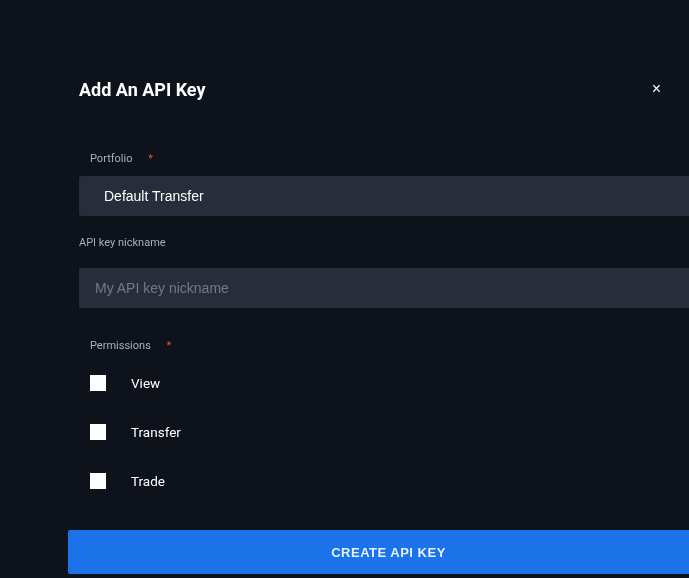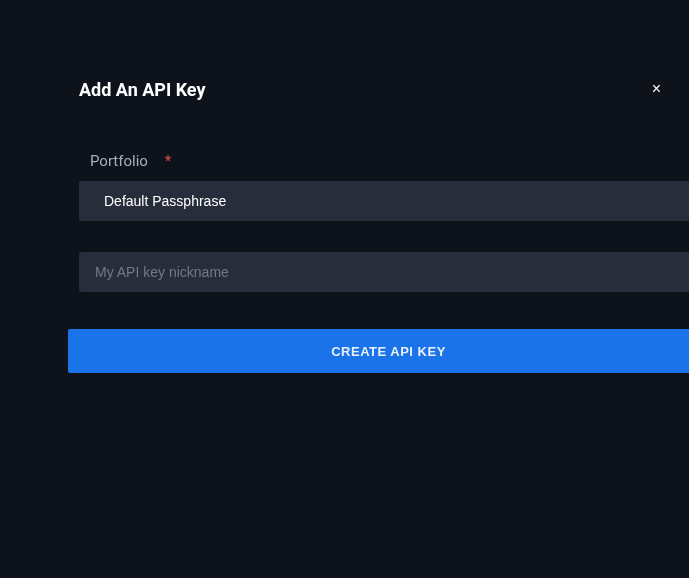--- a/index.html
+++ b/index.html
@@ -35,21 +35,21 @@
     color: #ffffff;
     font-size: 16px;
     cursor: pointer;
     line-height: 1;
     padding: 4px;
   }
   .field-group {
     margin-bottom: 20px;
   }
   .label {
-    font-size: 15px;
+    font-size: 11px;
     color: #a9aeb8;
     display: block;
     margin-bottom: 8px;
   }
   .req {
     color: #e0513e;
     margin-left: 2px;
   }
   .text-input {
     width: 100%;
@@ -125,28 +125,47 @@
       <span>×</span>
     </button>
   </div>
 
   <div class="field-group">
     <label class="label">
       <span>Portfolio</span>
       <span class="req">*</span>
     </label>
     <button class="select-display">
-      <span>Default Passphrase</span>
+      <span>Default Transfer</span>
     </button>
   </div>
 
   <div class="field-group">
+    <label class="label">API key nickname</label>
     <input class="text-input" type="text" placeholder="My API key nickname" style="">
   </div>
 
+  <div class="field-group perm-group">
+    <label class="label">
+      <span>Permissions</span>
+      <span class="req">*</span>
+    </label>
+    <div class="checkbox-row">
+      <span class="checkbox"></span>
+      <span class="checkbox-label">View</span>
+    </div>
+    <div class="checkbox-row">
+      <span class="checkbox"></span>
+      <span class="checkbox-label">Transfer</span>
+    </div>
+    <div class="checkbox-row">
+      <span class="checkbox"></span>
+      <span class="checkbox-label">Trade</span>
+    </div>
+  </div>
 
   <div class="field-group">
   </div>
 
 
   <button class="submit-btn">CREATE API KEY</button>
 
 </div>
 
 </body></html>

